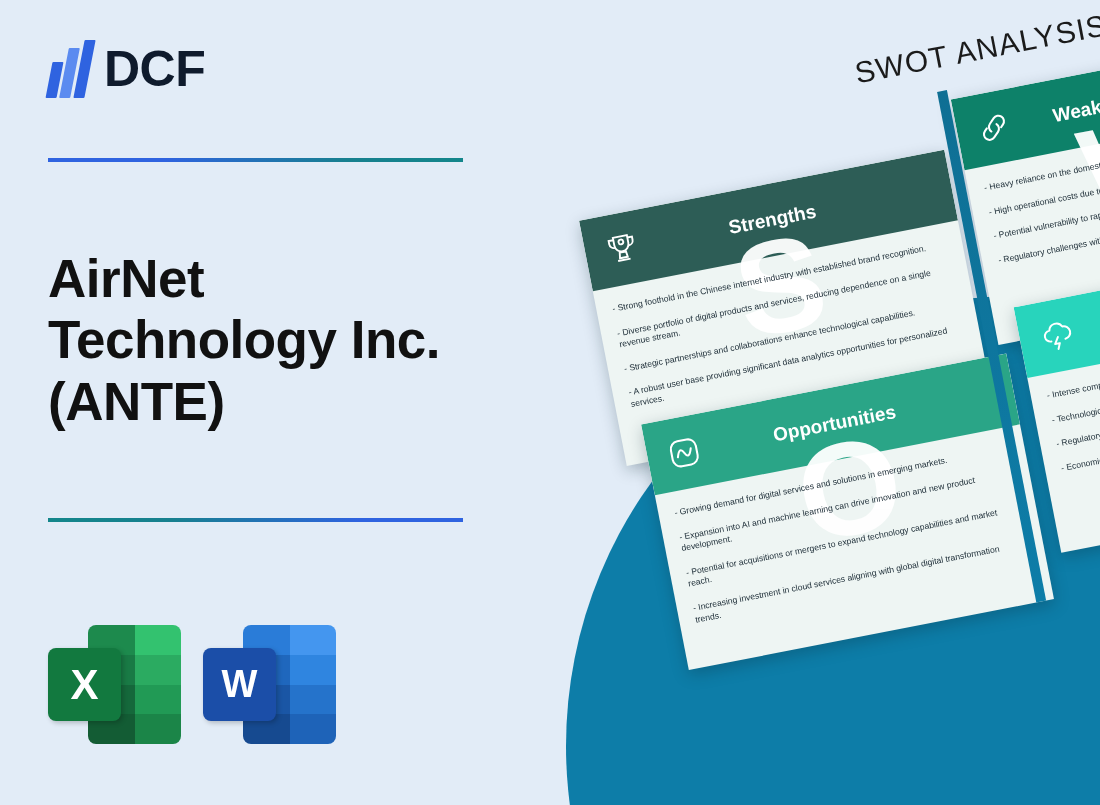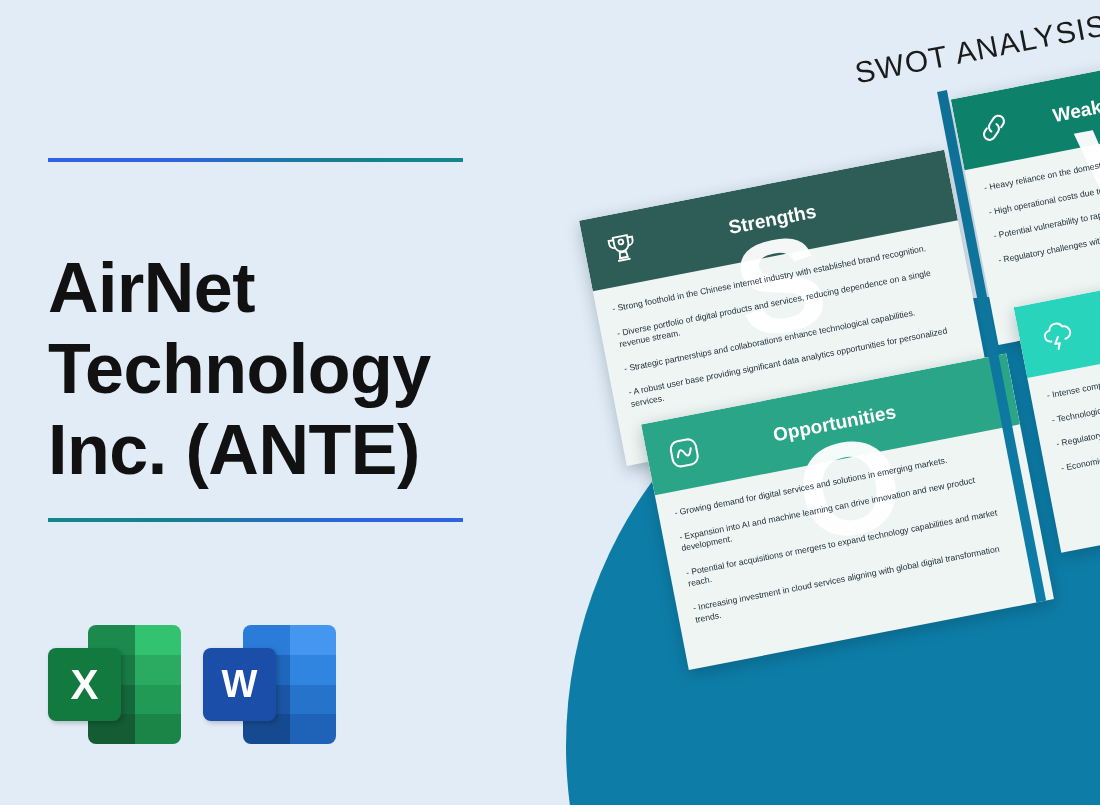--- a/index.html
+++ b/index.html
@@ -69,21 +69,21 @@
   .rule-bottom {
     top: 518px;
     background: linear-gradient(90deg, #13868b 0%, #17808f 30%, #2f63e0 75%, #2f63e0 100%);
   }
 
   .company-title {
     position: absolute;
     left: 48px;
     top: 248px;
     width: 440px;
-    font-size: 70px;
+    font-size: 53px;
     line-height: 1.16;
     font-weight: 700;
     letter-spacing: -0.5px;
     color: #111111;
   }
 
   .office-icons {
     position: absolute;
     left: 48px;
     top: 622px;
@@ -346,20 +346,28 @@
         <div class="bullet">- Technological disru</div>
         <div class="bullet">- Regulatory pressu</div>
         <div class="bullet">- Economic downt</div>
       </div>
     </div>
   </div>
 </div>
 
 <div class="left-pane">
 
+  <div class="brand">
+    <span class="brand-mark">
+      <span class="bm1"></span>
+        <span class="bm2"></span>
+        <span class="bm3"></span>
+    </span>
+    <span class="brand-text">DCF</span>
+  </div>
 
   <div class="rule rule-top"></div>
 
   <div class="company-title">AirNet Technology Inc. (ANTE)</div>
 
   <div class="rule rule-bottom"></div>
 
   <div class="office-icons">
     <span class="office-icon xl">
       <span class="oi-sheet">

